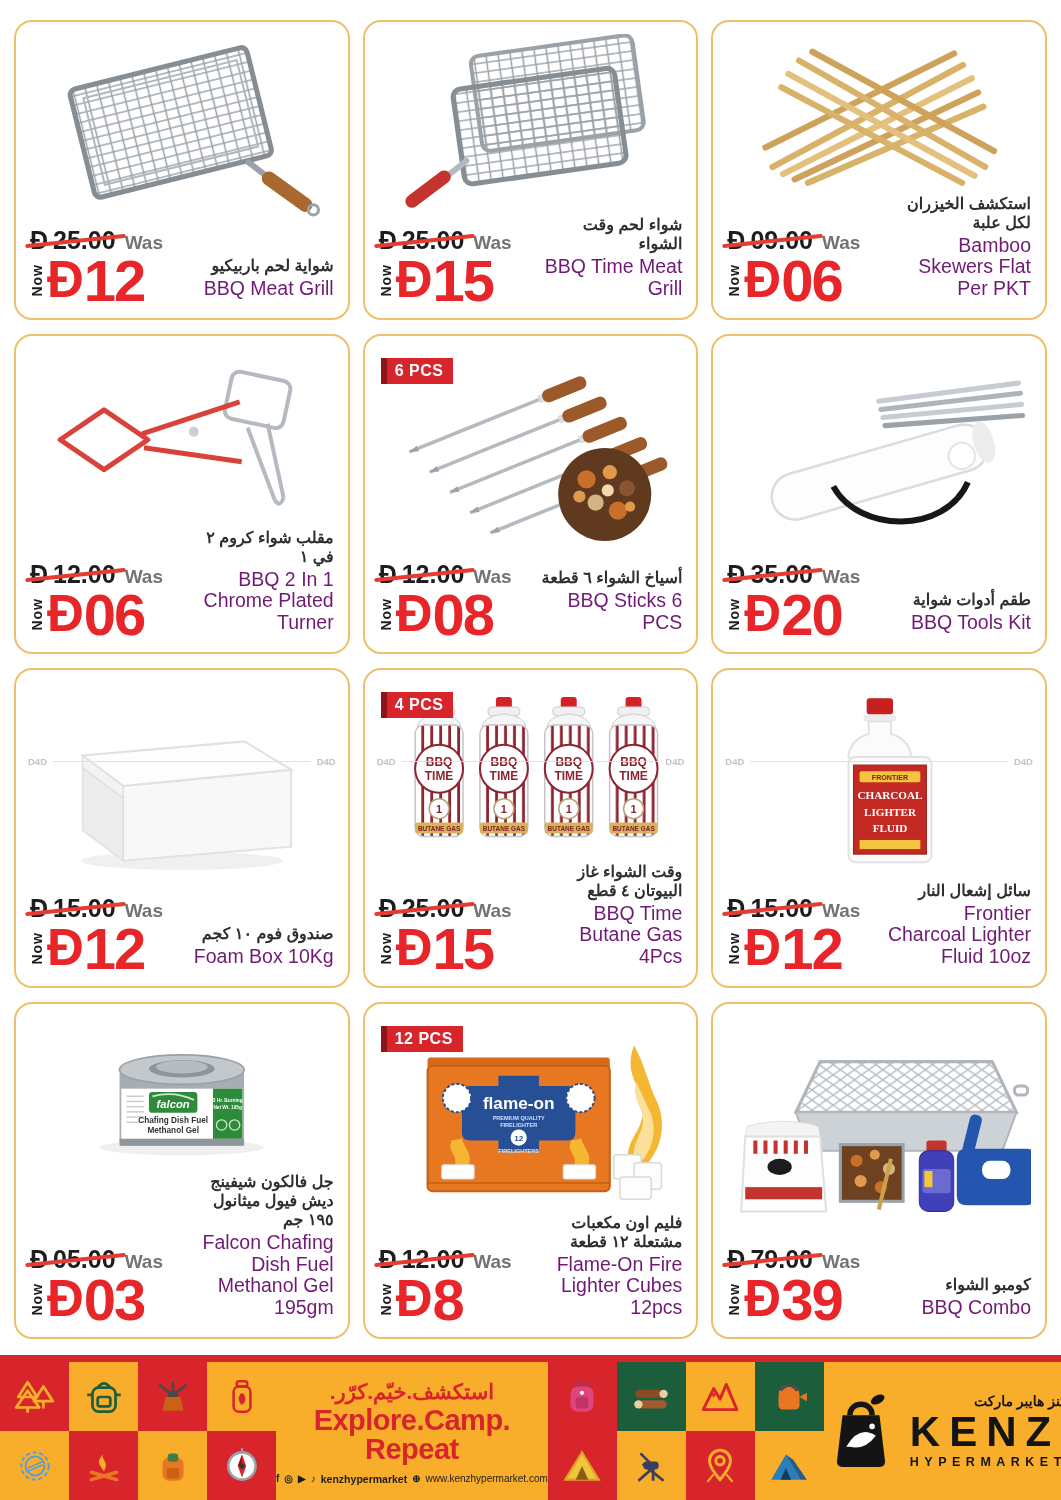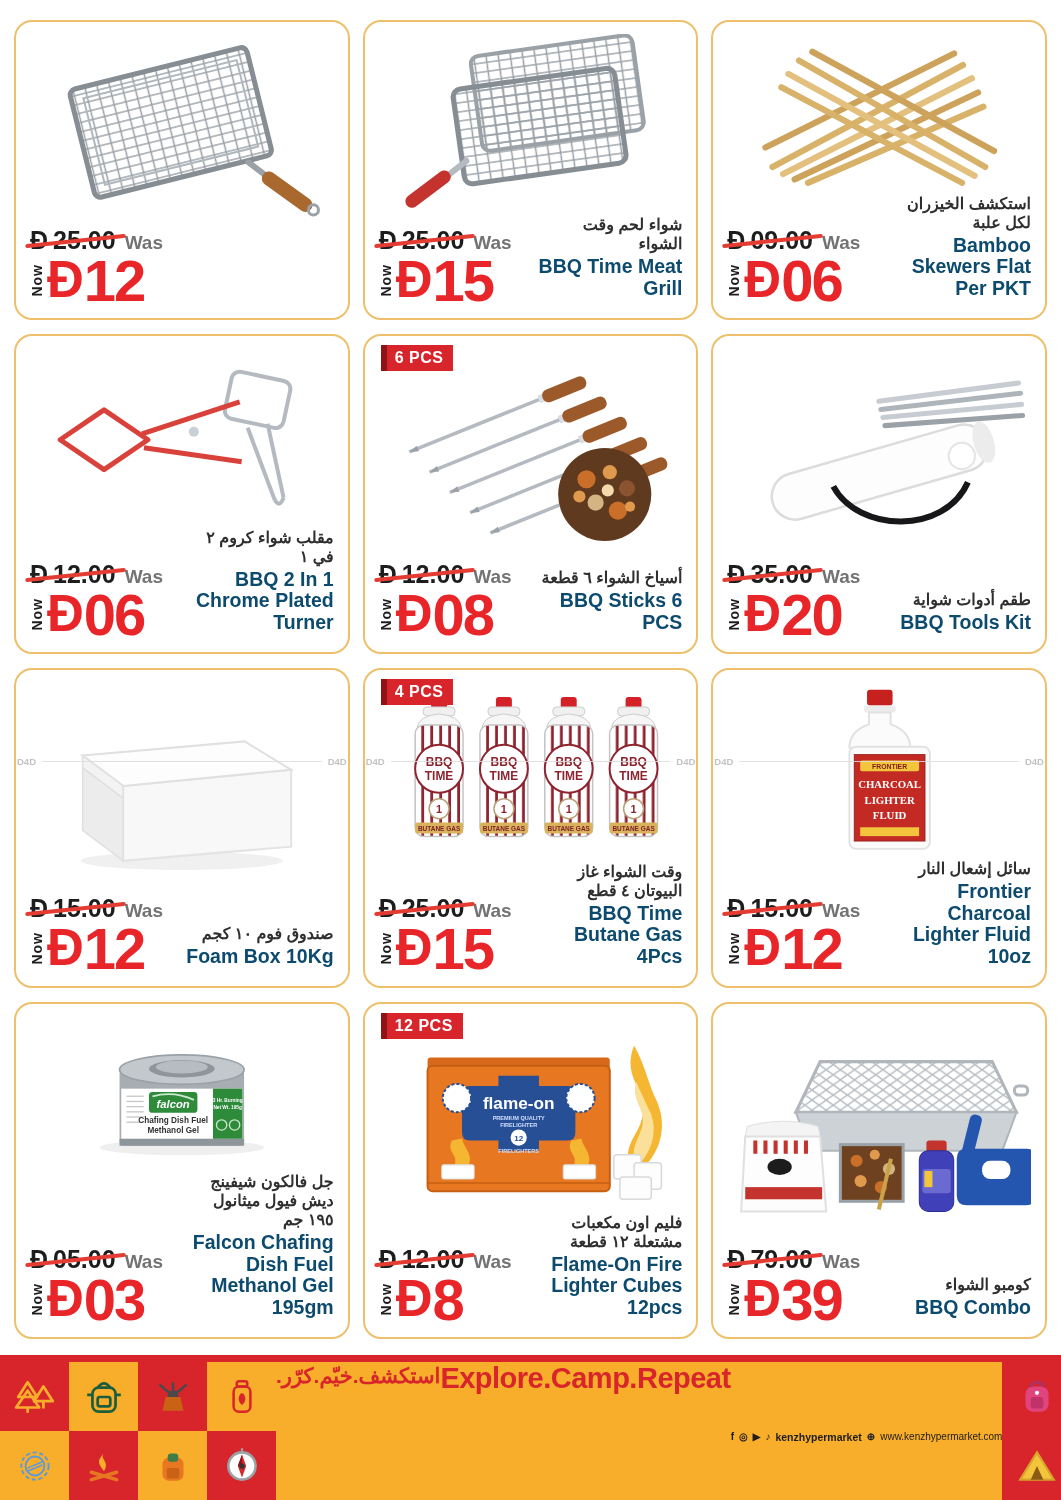--- a/index.html
+++ b/index.html
@@ -14,23 +14,23 @@
 .was-row{display:flex;align-items:baseline;gap:9px;font-weight:700;color:#1d1d1d;font-size:25px;white-space:nowrap}
 .strike{position:relative;display:inline-flex;gap:5px}
 .strike::after{content:"";position:absolute;left:-5px;right:-10px;top:45%;height:3.5px;background:#e43b32;border-radius:2px;transform:rotate(-6deg)}
 .was-label{font-size:19px;color:#737373}
 .now-row{display:flex;align-items:center;gap:3px;margin-top:-2px}
 .now-label{writing-mode:vertical-rl;transform:rotate(180deg);font-weight:700;font-size:14px;color:#1d1d1d;letter-spacing:1px;line-height:1}
 .now-val{font-weight:700;color:#e8262a;font-size:58px;line-height:.95;letter-spacing:-2px;display:flex;align-items:center}
 .cur2{font-size:.88em;margin-right:2px}
 .names{flex:1;text-align:right;padding-bottom:8px;min-width:0}
 .ar{font-size:16px;color:#2f2f2f;font-weight:700;margin-bottom:3px}
-.en{font-size:19.5px;color:#0c4a6e;font-weight:700;line-height:1.12}
-.badge{position:absolute;top:9px;left:16px;background:#d8252b;color:#fff;font-weight:700;font-size:16px;padding:4px 10px 4px 8px;border-left:6px solid #8e1418;letter-spacing:.5px;z-index:2}
-.wm{position:absolute;top:86px;left:0;right:0;display:flex;align-items:center;gap:6px;color:#b9b9b9;font-size:9.5px;font-weight:700;opacity:.85;pointer-events:none;padding:0 1px}
+.en{font-size:19.5px;color:#701a75;font-weight:400;line-height:1.12}
+.badge{position:absolute;top:22px;left:16px;background:#d8252b;color:#fff;font-weight:700;font-size:16px;padding:4px 10px 4px 8px;border-left:6px solid #8e1418;letter-spacing:.5px;z-index:2}
+.wm{position:absolute;top:86px;left:0;right:0;display:flex;align-items:center;gap:6px;color:#b9b9b9;font-size:9.5px;font-weight:700;opacity:.85;pointer-events:none;padding:0 12px}
 .wm i{flex:1;height:1px;background:#ddd}
 
 .cantxt{font:700 12px "Liberation Sans",sans-serif;fill:#8e2430}
 .cannum{font:700 11px "Liberation Sans",sans-serif;fill:#8e2430}
 .canband{font:700 6.5px "Liberation Sans",sans-serif;fill:#7e2028}
 .fbrand{font:700 7px "Liberation Sans",sans-serif;fill:#7e1a18}
 .flbl{font:700 11px "Liberation Serif",serif;fill:#fff}
 .falc{font:italic 700 13px "Liberation Sans",sans-serif;fill:#fff}
 .falcs{font:700 9.5px "Liberation Sans",sans-serif;fill:#333}
 .falct{font:700 5.5px "Liberation Sans",sans-serif;fill:#fff}
@@ -38,21 +38,21 @@
 .fons{font:700 5.5px "Liberation Sans",sans-serif;fill:#cfe0ff}
 .fonn{font:700 8px "Liberation Sans",sans-serif;fill:#264f95}
 
 .banner{position:absolute;left:0;right:0;bottom:0;height:145px}
 .banner-top{height:7px;background:#d8252b}
 .banner-body{height:138px;display:flex;background:#f9ae2b}
 .checker{display:grid;grid-template-columns:repeat(4,69px);grid-template-rows:repeat(2,69px)}
 .sq{display:flex;align-items:center;justify-content:center}
 .sq svg{width:42px;height:42px}
 .sq.red{background:#d8252b}.sq.yel{background:#f9ae2b}.sq.grn{background:#1c5e3c}
-.tagline{flex:0 0 262px;display:flex;flex-direction:row;justify-content:center;color:#d8252b;padding-top:2px}
+.tagline{flex:0 0 262px;display:flex;flex-direction:column;align-items:center;justify-content:center;color:#d8252b;padding-top:2px}
 .tag-ar{font-size:21px;font-weight:700;margin-bottom:2px}
 .tag-en{font-size:29px;font-weight:700;line-height:1;letter-spacing:-.5px}
 .social{margin-top:9px;display:flex;align-items:center;gap:5px;font-size:10.5px;color:#1c1c1c;font-weight:700;white-space:nowrap}
 .social .ic{font-size:10px}
 .social .site{font-weight:400;font-size:10px}
 .logo{flex:1;display:flex;align-items:center;justify-content:center;gap:12px;background:#f9ae2b}
 .logo-text{text-align:left;color:#141414}
 .logo-ar{font-size:14px;font-weight:700;letter-spacing:3px;text-align:right;margin-bottom:2px}
 .logo-name{font-size:42px;font-weight:700;letter-spacing:9px;line-height:1}
 .logo-sub{font-size:12.5px;font-weight:700;letter-spacing:5.5px;margin-top:2px}
@@ -118,20 +118,24 @@
           <span class="was-label">Was</span>
         </div>
         <div class="now-row">
           <span class="now-label">Now</span>
           <span class="now-val">
               <span class="cur2">Đ</span>
               <span>12</span>
             </span>
         </div>
       </div>
+      <div class="names">
+        <div class="ar" dir="rtl">شواية لحم باربيكيو</div>
+        <div class="en">BBQ Meat Grill</div>
+      </div>
     </div>
   </article>
 
   <article class="card">
     <div class="imgbox">
       <svg viewBox="0 0 300 180">
         <g transform="rotate(-8 150 80)">
           <rect x="98" y="15" width="162" height="95" rx="8" fill="url(#mesh)" stroke="#9aa1a7" stroke-width="4"></rect>
           <rect x="76" y="45" width="162" height="95" rx="8" fill="url(#mesh)" stroke="#868d93" stroke-width="5"></rect>
         </g>

